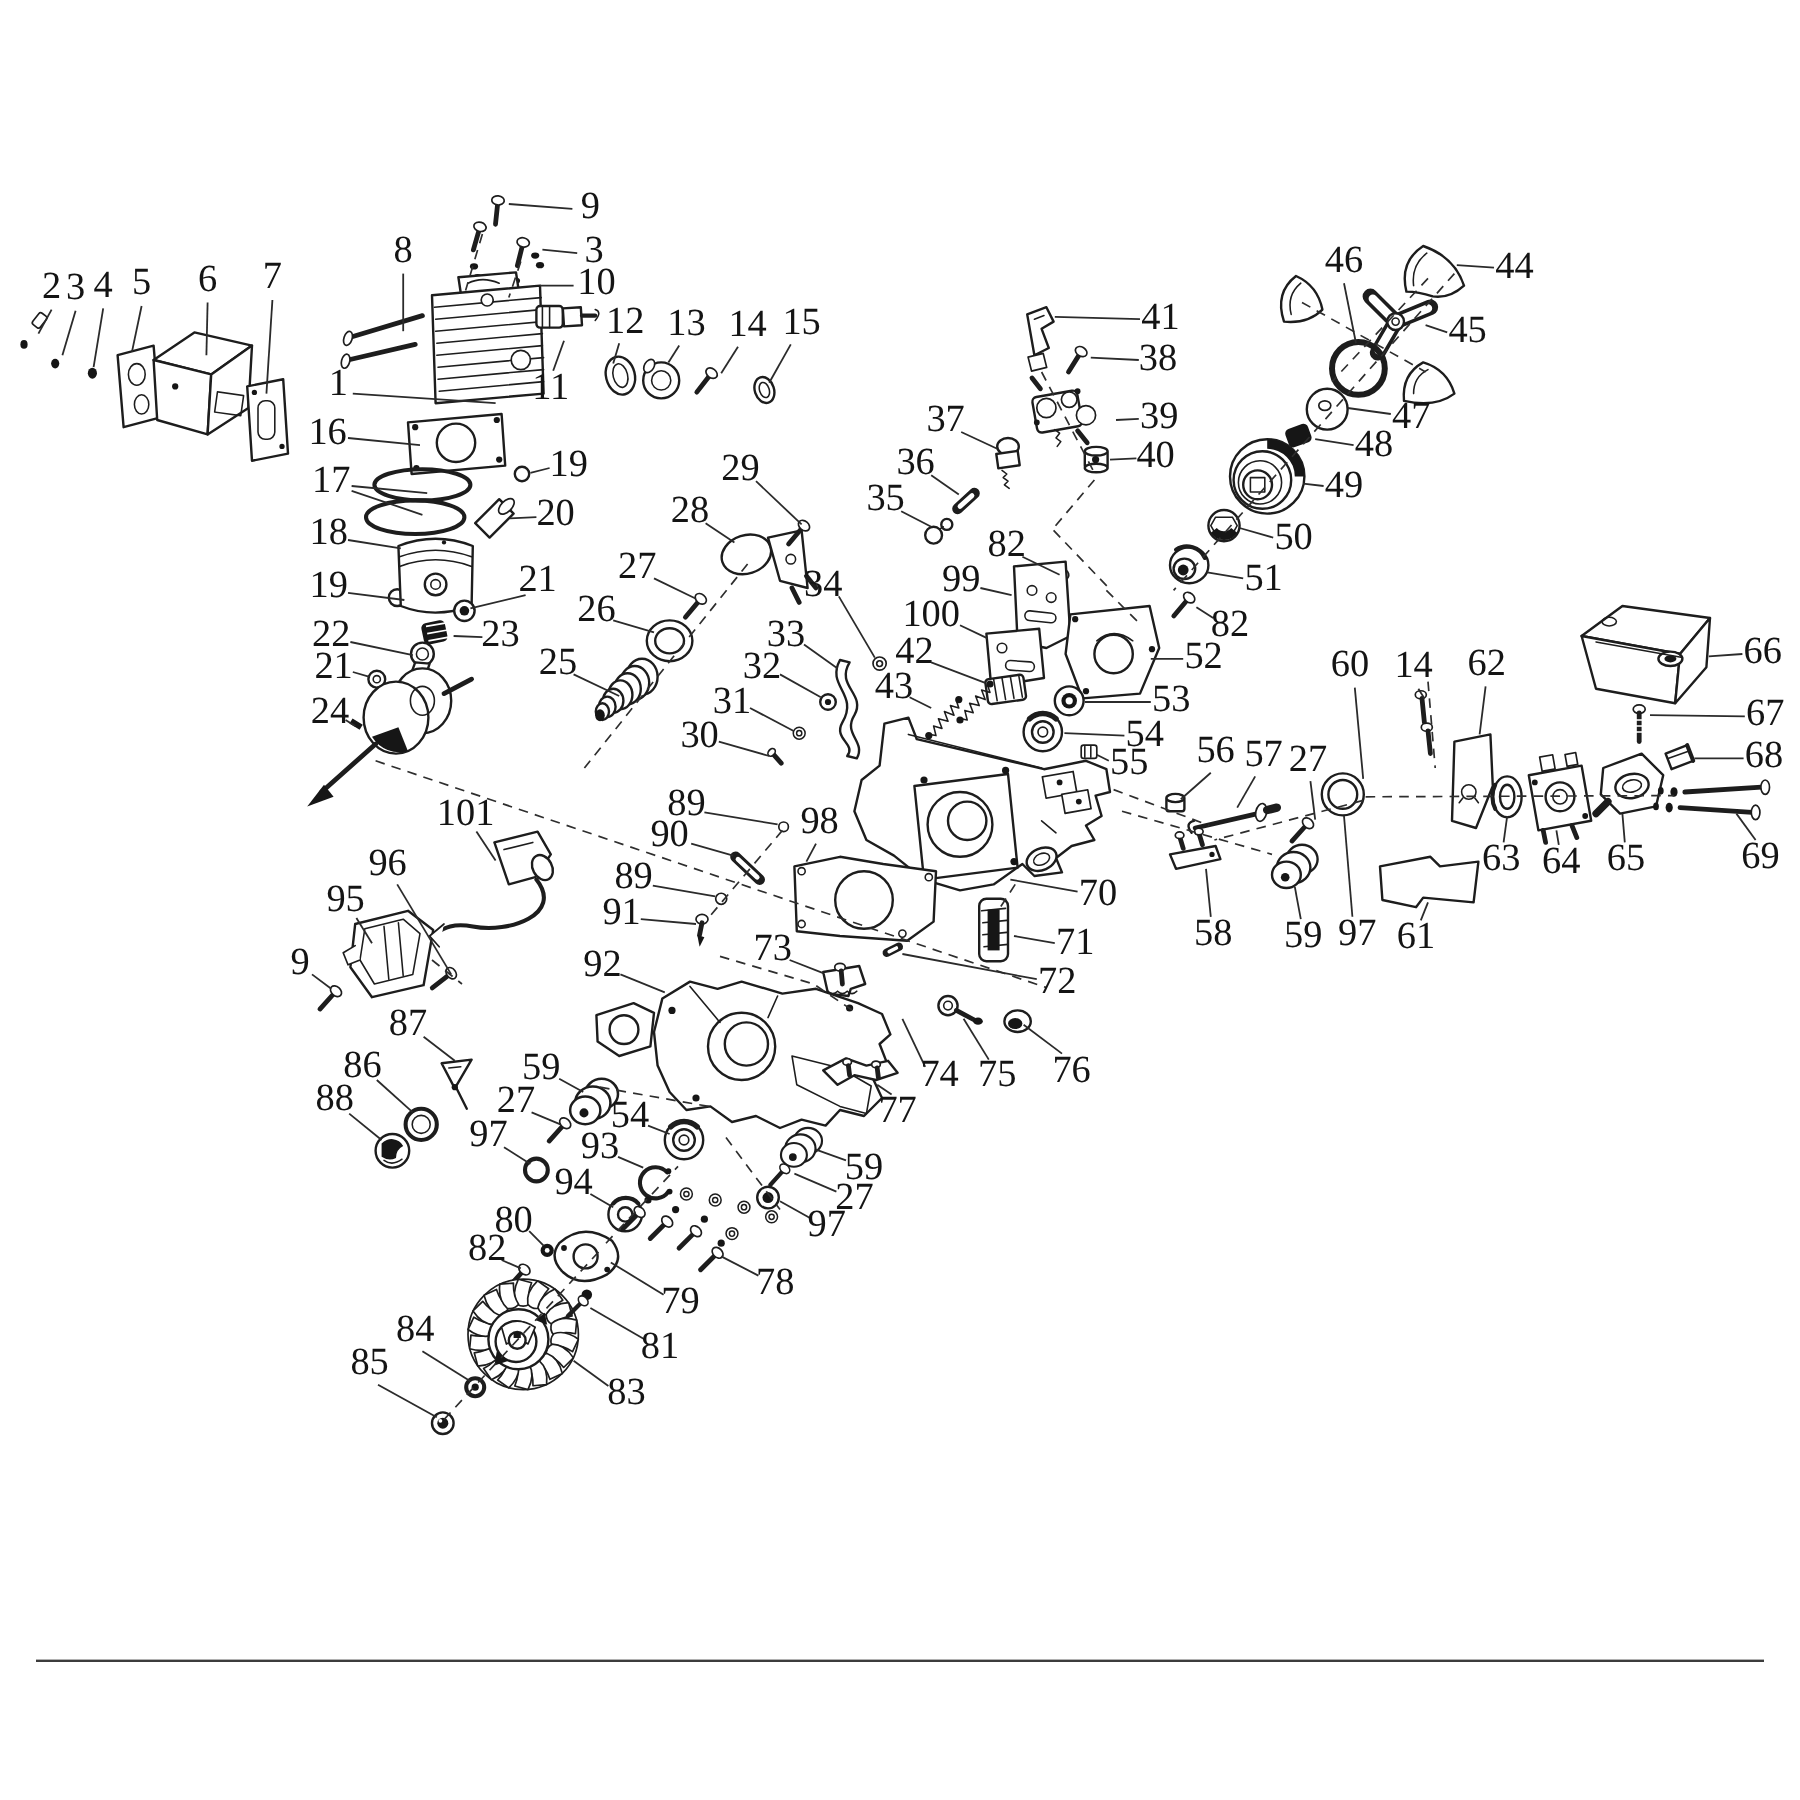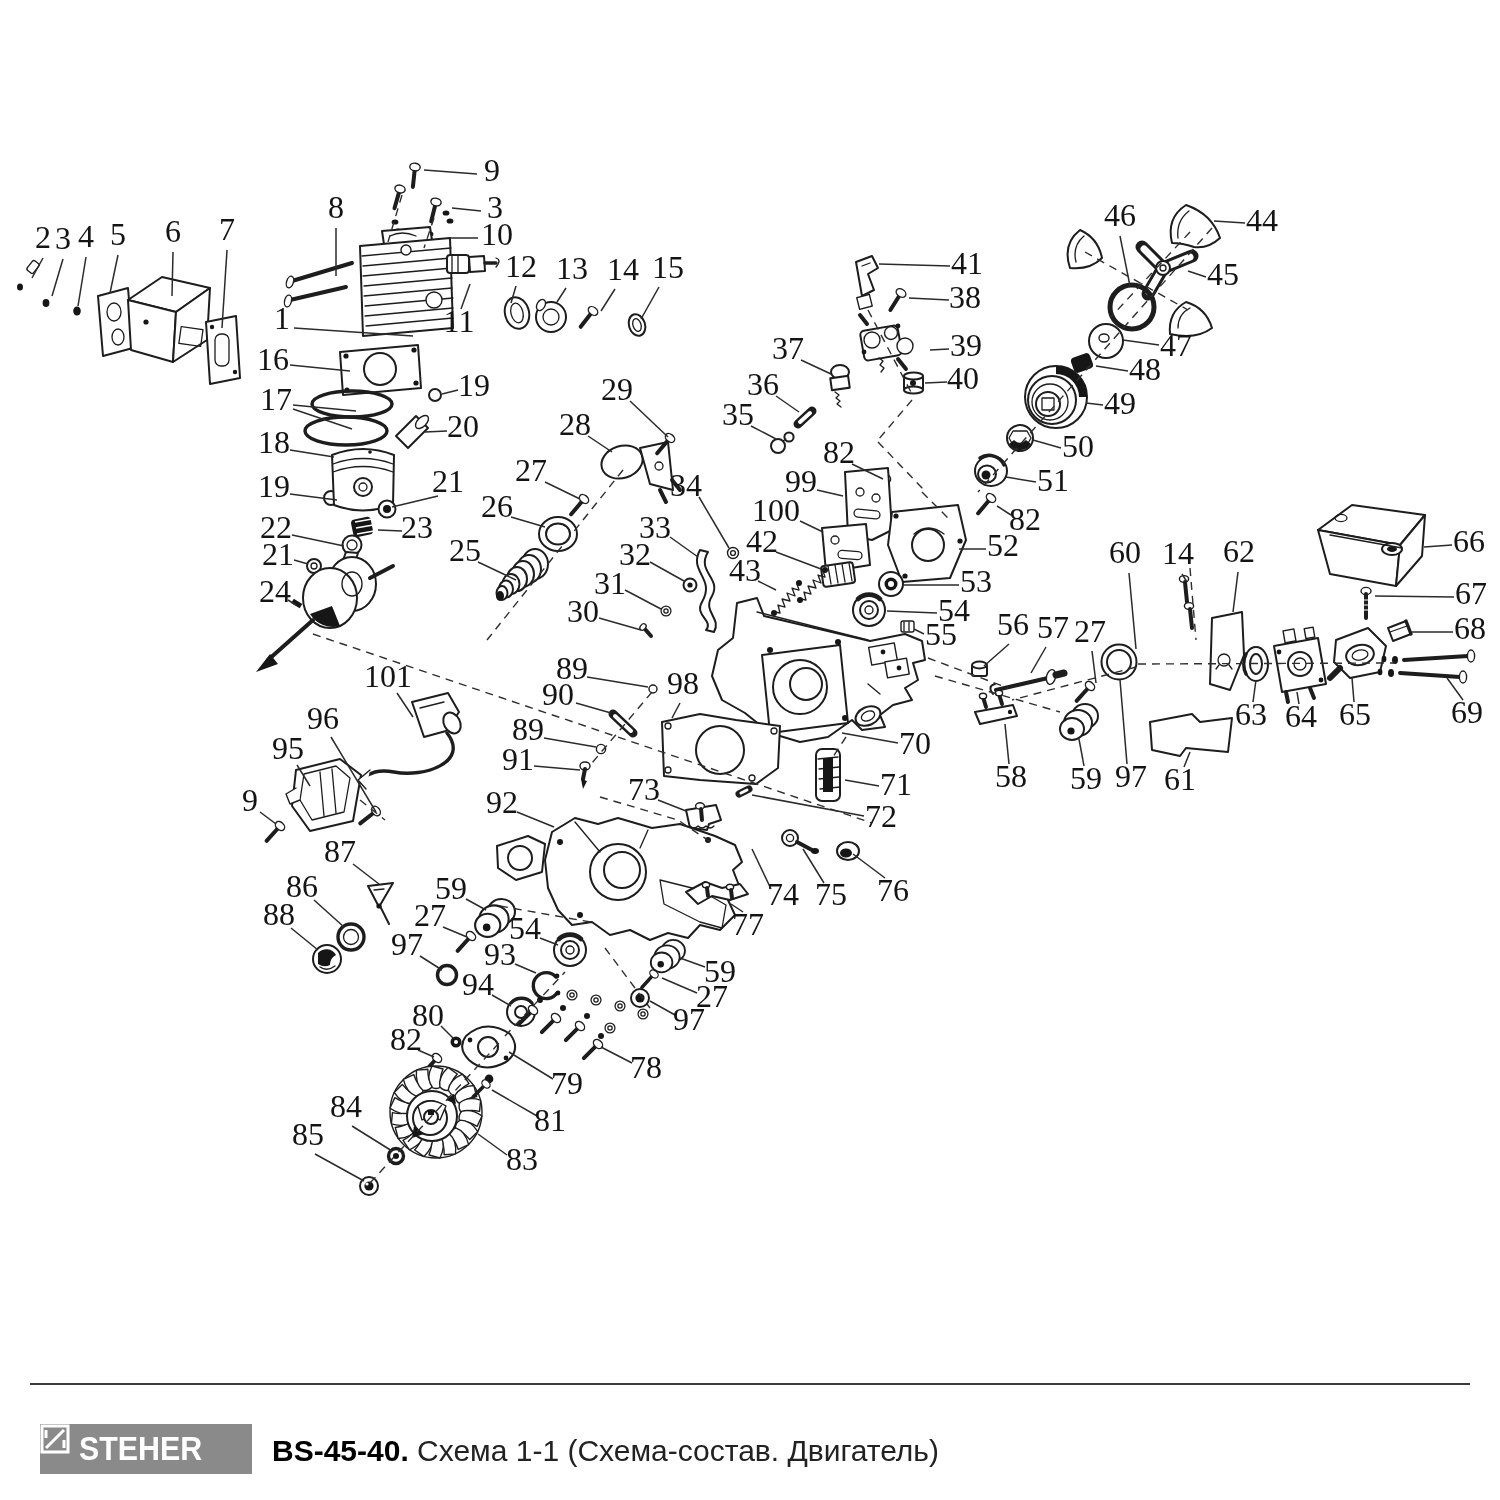--- a/index.html
+++ b/index.html
@@ -937,25 +937,13 @@
         <text x="896" y="788">71</text>
         <text x="881" y="820">72</text>
         <text x="783" y="898">74</text>
         <text x="831" y="898">75</text>
         <text x="893" y="894">76</text>
         <text x="748" y="928">77</text>
       </g>
 </svg>
 
 <div class="footer-rule"></div>
-<div class="logo-box">
-  <svg width="30" height="30" viewBox="0 0 30 30">
-    <rect x="2" y="2" width="26" height="26" fill="none" stroke="#fff" stroke-width="3"></rect>
-    <line x1="6" y1="24" x2="24" y2="6" stroke="#fff" stroke-width="3"></line>
-    <line x1="6" y1="6" x2="6" y2="14" stroke="#fff" stroke-width="3"></line>
-    <line x1="24" y1="16" x2="24" y2="24" stroke="#fff" stroke-width="3"></line>
-  </svg>
-  <span class="logo-word">STEHER</span>
 </div>
-<div class="footer-title">
-  <span class="model">BS-45-40.</span><span class="scheme"> Схема 1-1 (Схема-состав. Двигатель)</span>
-</div>
-</div>
 
 </body></html>

